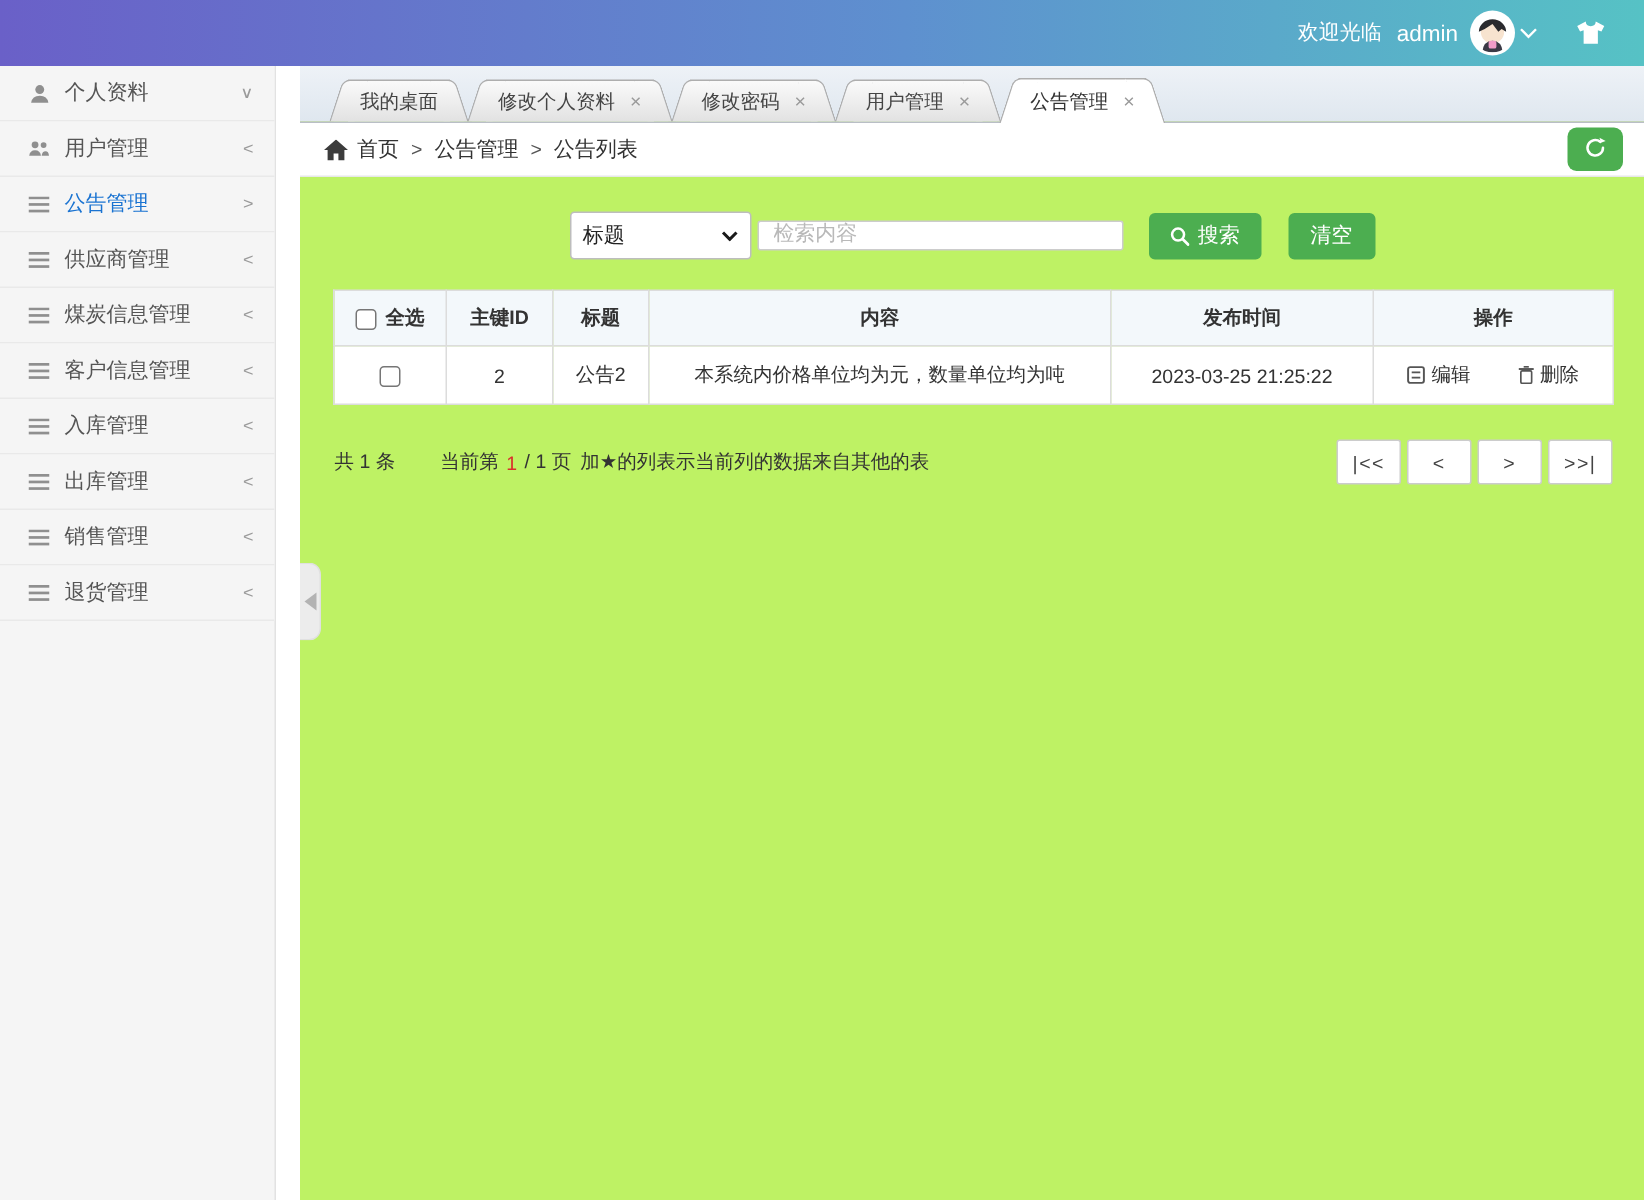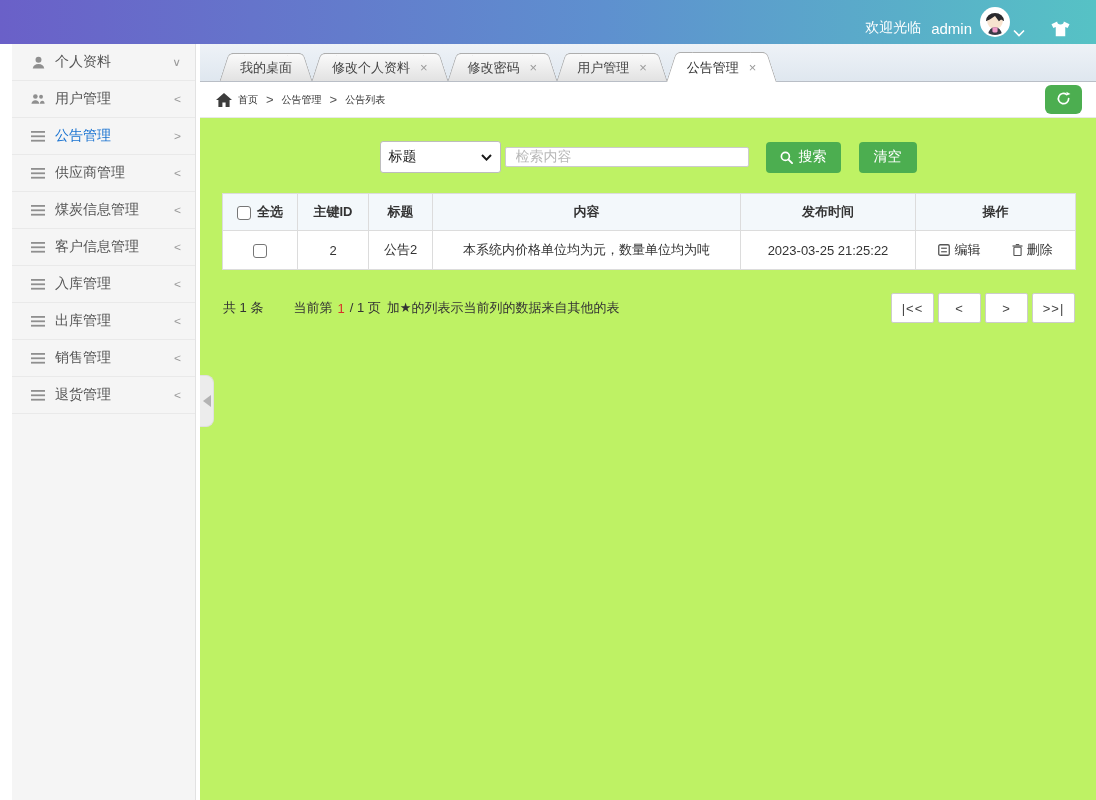--- a/index.html
+++ b/index.html
@@ -4,30 +4,30 @@
 <style>
   * { margin:0; padding:0; box-sizing:border-box; }
   html,body { width:1096px; height:800px; overflow:hidden; }
   body { font-family:"Liberation Sans","DejaVu Sans",sans-serif; background:#fff; color:#333; }
   .app { position:relative; width:1096px; height:800px; }
 
   
   .topbar { height:44px; display:flex; align-items:center;
     background:linear-gradient(90deg,#6a60c8 0%,#5e90cf 55%,#56c2c5 100%); color:#fff; }
   .topbar .brand { font-size:16px; font-weight:bold; padding-left:20px; letter-spacing:1px; }
-  .topbar .right { margin-left:auto; display:flex; align-items:flex-end; padding-right:26px; }
+  .topbar .right { margin-left:auto; display:flex; align-items:center; padding-right:26px; }
   .welcome { font-size:14px; }
   .uname { font-size:15px; margin-left:10px; }
   .avatar { width:30px; height:30px; border-radius:50%; margin-left:8px; border:2px solid rgba(255,255,255,.95);
     background:#fff; overflow:hidden; display:inline-flex; cursor:pointer; }
   .hdr-chev { margin-left:3px; display:inline-flex; cursor:pointer; }
   .tshirt { margin-left:26px; display:inline-flex; cursor:pointer; }
 
   
-  .sidebar { position:absolute; left:0; top:44px; bottom:0; width:184px; background:#f5f5f5; border-right:1px solid #e2e2e2;margin-left:12px; }
+  .sidebar { position:absolute; left:0; top:44px; bottom:0; width:184px; background:#f5f5f5; border-right:1px solid #e2e2e2; }
   .side-item { height:37px; display:flex; align-items:center; padding:0 14px 0 18px; border-bottom:1px solid #e9e9e9;
     font-size:14px; color:#555; cursor:pointer; background:#f5f5f5; }
   .side-item .si-icon { width:16px; display:inline-flex; justify-content:center; color:#8f8f8f; margin-right:9px; }
   .side-item .si-arrow { margin-left:auto; color:#9a9a9a; font-size:12px; transform:scaleY(.9); }
   .side-item.active .si-label { color:#1a73d1; }
   .collapse-handle { position:absolute; left:200px; top:375px; width:14px; height:52px; background:#ececec;
     border:1px solid #e0e0e0; border-left:none; border-radius:0 8px 8px 0; display:flex; align-items:center; justify-content:center; cursor:pointer; }
   .collapse-handle .tri { width:0; height:0; border-top:6px solid transparent; border-bottom:6px solid transparent; border-right:8px solid #b3b3b3; }
 
   
@@ -42,21 +42,21 @@
   .tab::before,.tab::after { content:""; position:absolute; top:-1px; bottom:0; width:16px; background:inherit;
     border-top:1px solid #aeaeae; z-index:-1; }
   .tab::before { left:-8px; transform:skewX(-18deg); border-left:1px solid #aeaeae; border-radius:5px 0 0 0; }
   .tab::after { right:-8px; transform:skewX(18deg); border-right:1px solid #aeaeae; border-radius:0 5px 0 0; }
   .tab .tclose { margin-left:10px; color:#9a9a9a; font-size:13px; line-height:1; cursor:pointer; }
   .tab.active { background:#fff; margin-bottom:-1px; height:30px; z-index:3; color:#333; }
 
   
   .crumbbar { height:36px; background:#fff; border-bottom:1px solid #e8e8e8; display:flex; align-items:center; padding:0 14px 0 16px; }
   .crumbbar .bc-home { display:inline-flex; margin-right:6px; color:#3a3a3a; }
-  .crumb { font-size:10px; color:#333; cursor:pointer; }
+  .crumb { font-size:14px; color:#333; cursor:pointer; }
   .bc-sep { font-size:13px; color:#555; margin:0 8px; }
   .refresh-btn { margin-left:auto; width:37px; height:29px; background:#4cae50; border:none; border-radius:6px;
     display:flex; align-items:center; justify-content:center; cursor:pointer; }
 
   
   .search-row { display:flex; justify-content:center; align-items:center; margin-top:23px; }
   .sel { position:relative; width:121px; height:32px; border:1px solid #bdbdbd; border-radius:3px; background:#fff;
     display:flex; align-items:center; padding:0 8px; font-size:14px; color:#222; cursor:pointer; }
   .sel .sel-chev { margin-left:auto; display:inline-flex; color:#222; }
   .search-input { width:244px; height:20px; border:1px solid #ccc; border-radius:2px; margin-left:4px; padding:0 10px;

